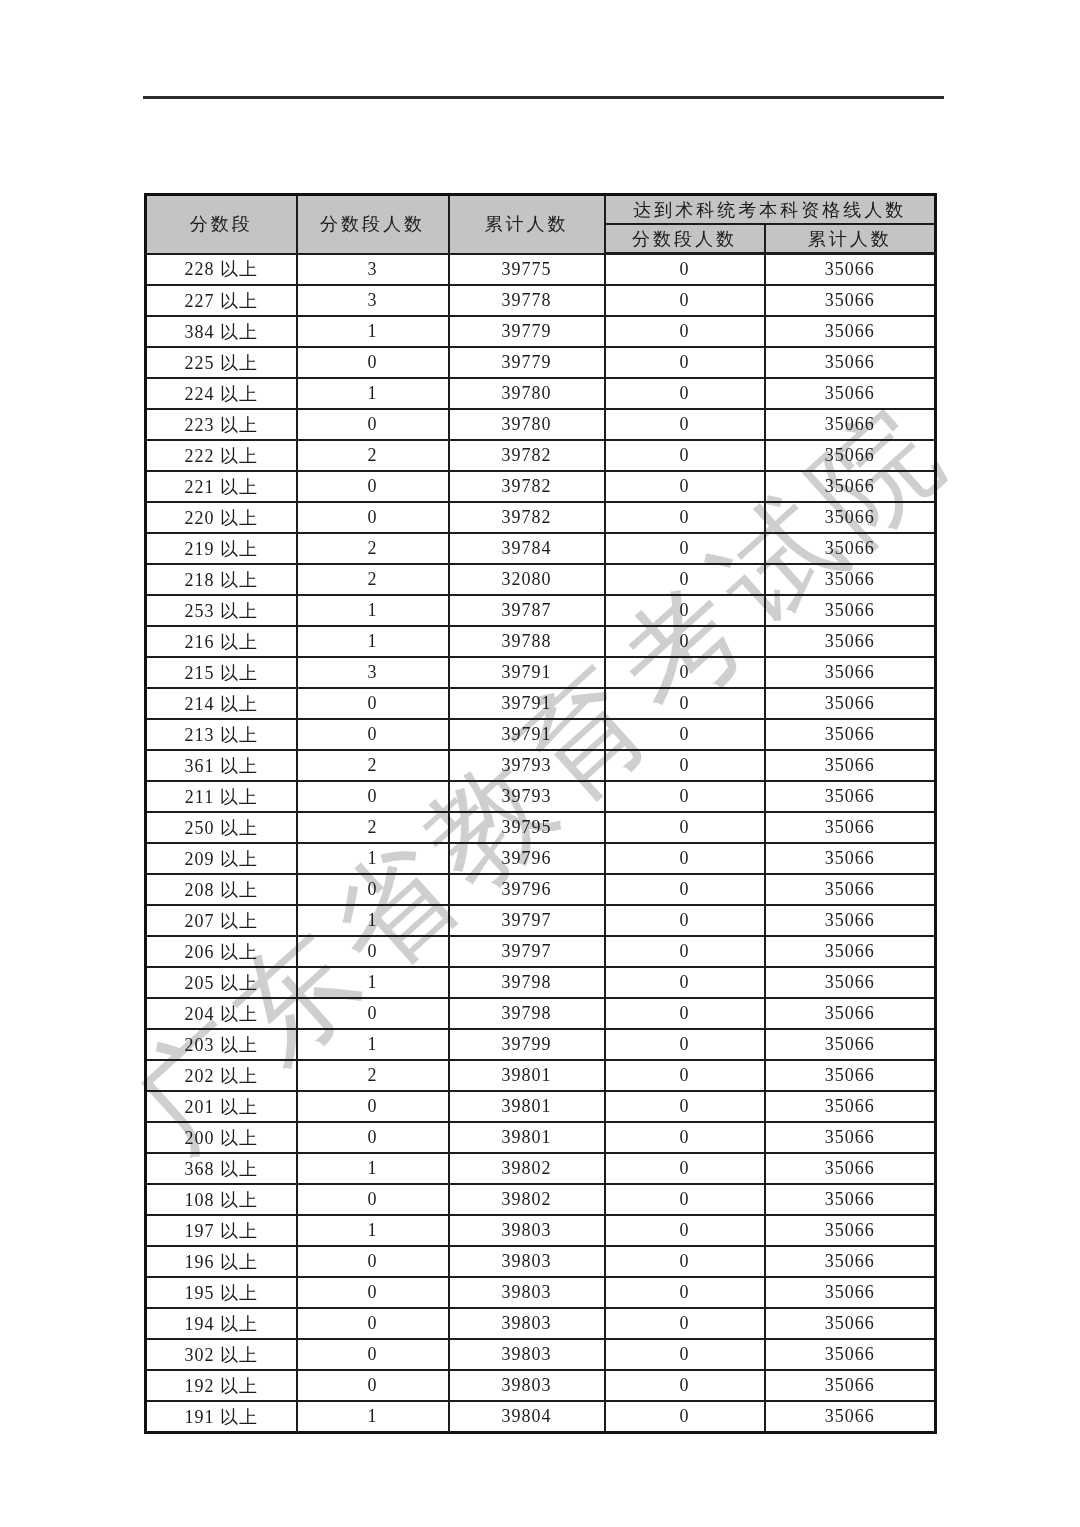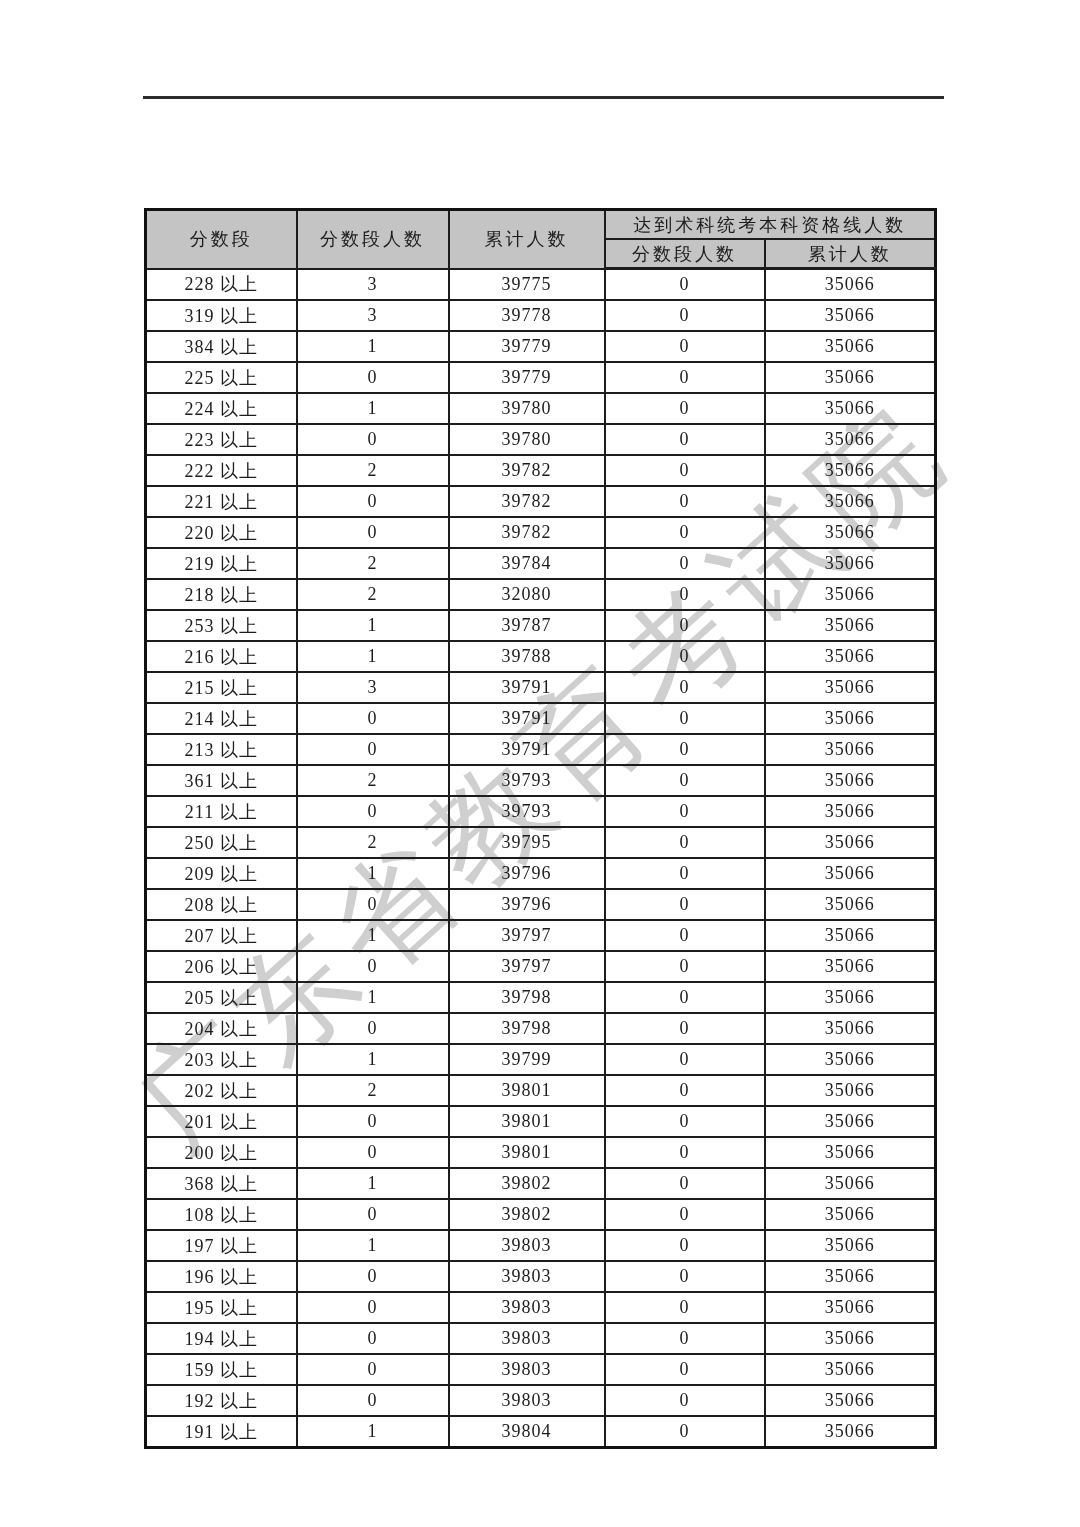--- a/index.html
+++ b/index.html
@@ -41,21 +41,21 @@
     z-index: 0;
     user-select: none;
     pointer-events: none;
     font-family: "Liberation Serif", "DejaVu Serif", serif;
   }
 
   
   .table-wrap {
     position: absolute;
     left: 144px;
-    top: 208px;
+    top: 193px;
     z-index: 1;
   }
   table.score-table {
     border-collapse: collapse;
     table-layout: fixed;
     width: 790px;
     border: 3px solid #111111;
     background: transparent;
   }
   .score-table th,
@@ -111,21 +111,21 @@
     </thead>
     <tbody>
         <tr>
           <td>228 以上</td>
           <td>3</td>
           <td>39775</td>
           <td>0</td>
           <td>35066</td>
         </tr>
         <tr>
-          <td>319 以上</td>
+          <td>227 以上</td>
           <td>3</td>
           <td>39778</td>
           <td>0</td>
           <td>35066</td>
         </tr>
         <tr>
           <td>384 以上</td>
           <td>1</td>
           <td>39779</td>
           <td>0</td>
@@ -349,21 +349,21 @@
           <td>35066</td>
         </tr>
         <tr>
           <td>194 以上</td>
           <td>0</td>
           <td>39803</td>
           <td>0</td>
           <td>35066</td>
         </tr>
         <tr>
-          <td>159 以上</td>
+          <td>302 以上</td>
           <td>0</td>
           <td>39803</td>
           <td>0</td>
           <td>35066</td>
         </tr>
         <tr>
           <td>192 以上</td>
           <td>0</td>
           <td>39803</td>
           <td>0</td>

